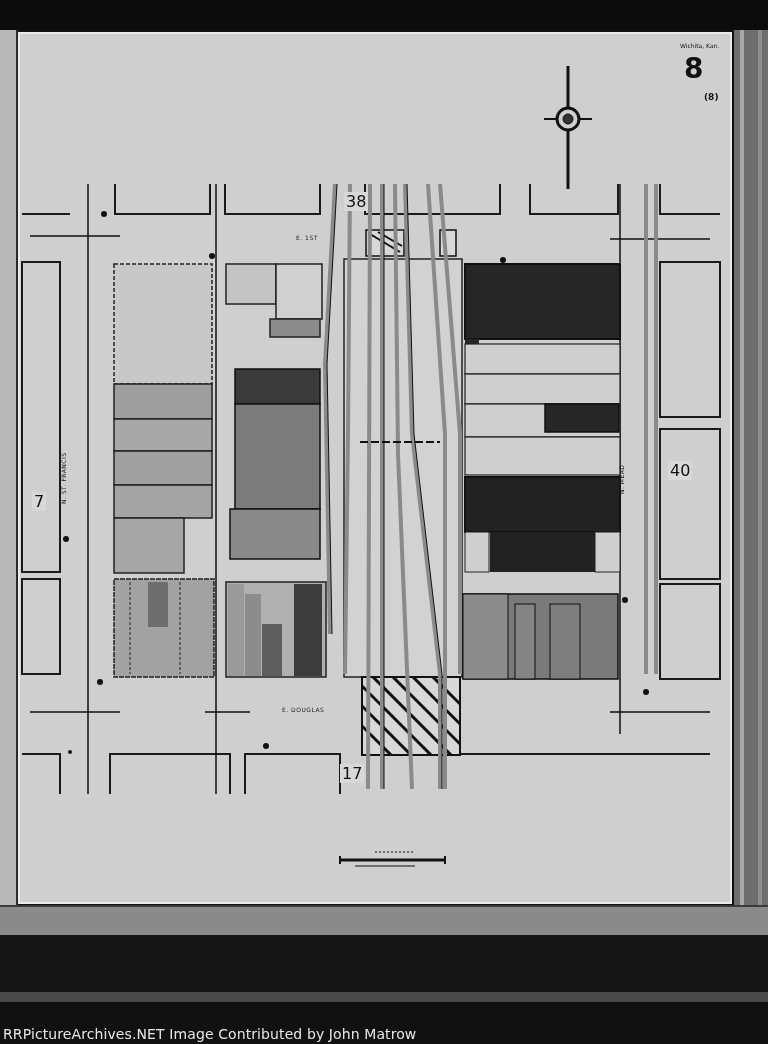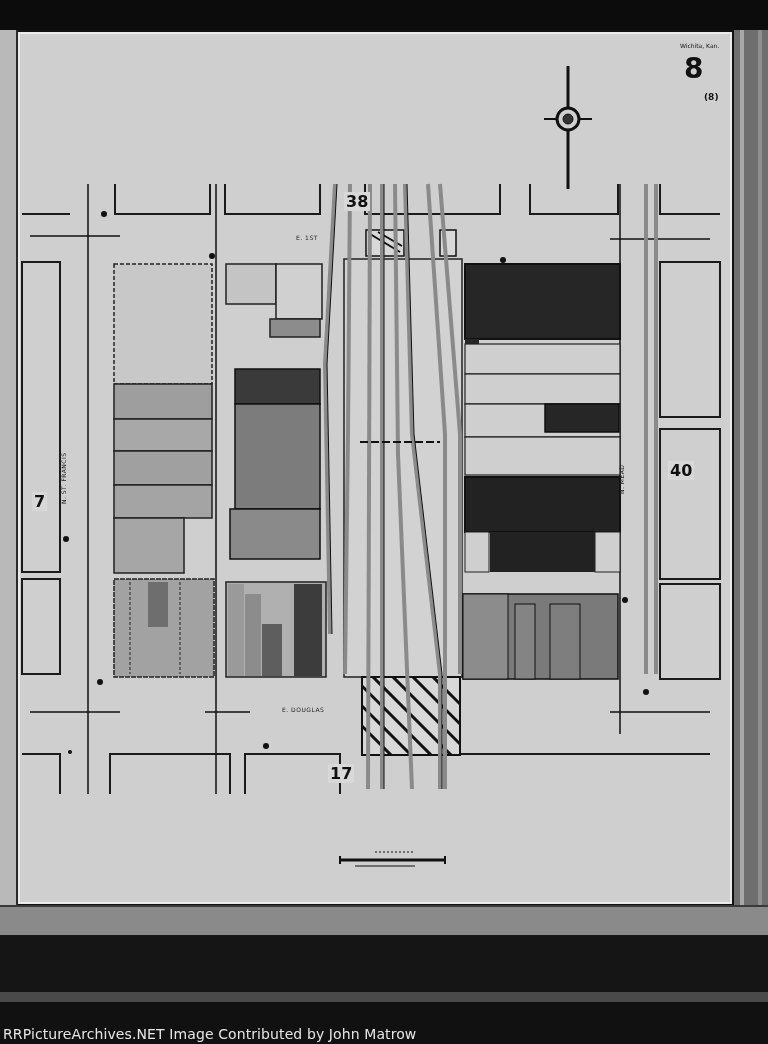--- a/index.html
+++ b/index.html
@@ -12,21 +12,21 @@
   .bottom-shelf { position:absolute; left:0; top:905px; width:768px; height:30px; background:#8a8a8a; border-top:2px solid #3a3a3a; }
   .bottom-shelf2 { position:absolute; left:0; top:935px; width:768px; height:60px; background:#151515; }
   .bottom-bar { position:absolute; left:0; top:992px; width:768px; height:10px; background:#4a4a4a; }
   .sheet { position:absolute; left:18px; top:32px; width:714px; height:872px; background:#cfcfcf; border:2px solid #eaeaea; box-sizing:border-box; }
   .map { position:absolute; left:0; top:0; width:714px; height:872px; }
   .caption { position:absolute; left:3px; top:1026px; color:#e6e6e6; font-family:"DejaVu Sans", sans-serif; font-size:14px; letter-spacing:0.1px; white-space:nowrap; }
   .label { position:absolute; color:#111; font-weight:bold; font-family:"DejaVu Sans", sans-serif; }
   .sheet-num { left:682px; top:52px; font-size:28px; }
   .sheet-sub { left:704px; top:92px; font-size:9px; }
   .sheet-hdr { left:680px; top:40px; font-size:6px; font-weight:normal; }
-  .blk { font-size:16px; font-weight:bold; background:#d8d8d8; padding:0 2px; }
+  .blk { font-size:16px; font-weight:normal; background:#d8d8d8; padding:0 2px; }
   .street { font-size:6px; font-weight:normal; color:#222; letter-spacing:0.5px; }
 </style>
 </head>
 <body>
 
 <div class="frame">
   <div class="frame-top"></div>
   <div class="left-edge"></div>
   <div class="right-edge">
     <div class="strip" style="left:6px;"></div>
@@ -180,21 +180,21 @@
         <circle cx="46" cy="505" r="3"></circle>
         <circle cx="50" cy="718" r="2"></circle>
     </g>
   </svg>
 
   <span class="label sheet-hdr" style="left:660px; top:8px;">Wichita, Kan.</span>
   <span class="label sheet-num" style="left:664px; top:18px;">8</span>
   <span class="label sheet-sub" style="left:684px; top:58px;">(8)</span>
 
   <span class="label blk" style="left:12px; top:458px;">7</span>
-  <span class="label blk" style="left:308px; top:730px;">17</span>
+  <span class="label blk" style="left:320px; top:730px;">17</span>
   <span class="label blk" style="left:324px; top:158px;">38</span>
   <span class="label blk" style="left:648px; top:427px;">40</span>
 
   <span class="label street" style="left:262px; top:672px;">E. DOUGLAS</span>
   <span class="label street" style="left:40px; top:470px; transform:rotate(-90deg); transform-origin:left top;">N. ST. FRANCIS</span>
   <span class="label street" style="left:598px; top:460px; transform:rotate(-90deg); transform-origin:left top;">N. MEAD</span>
   <span class="label street" style="left:276px; top:200px;">E. 1ST</span>
 </div>
 
 <div class="caption">RRPictureArchives.NET Image Contributed by John Matrow</div>

